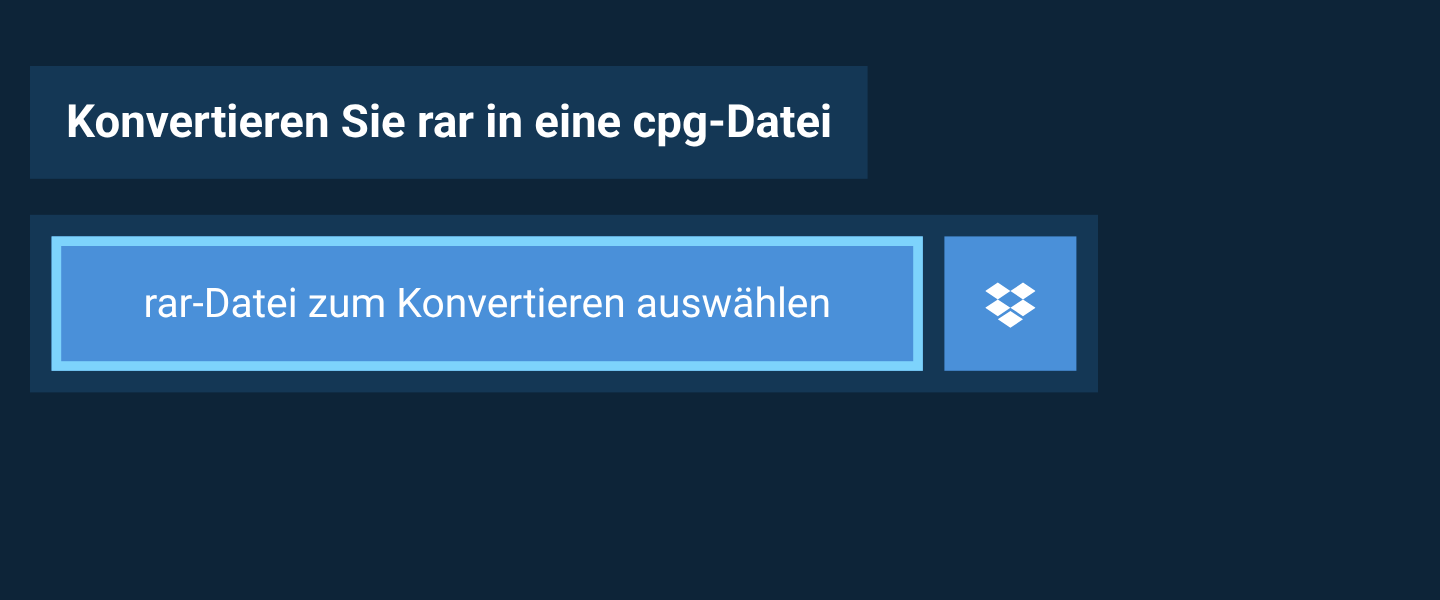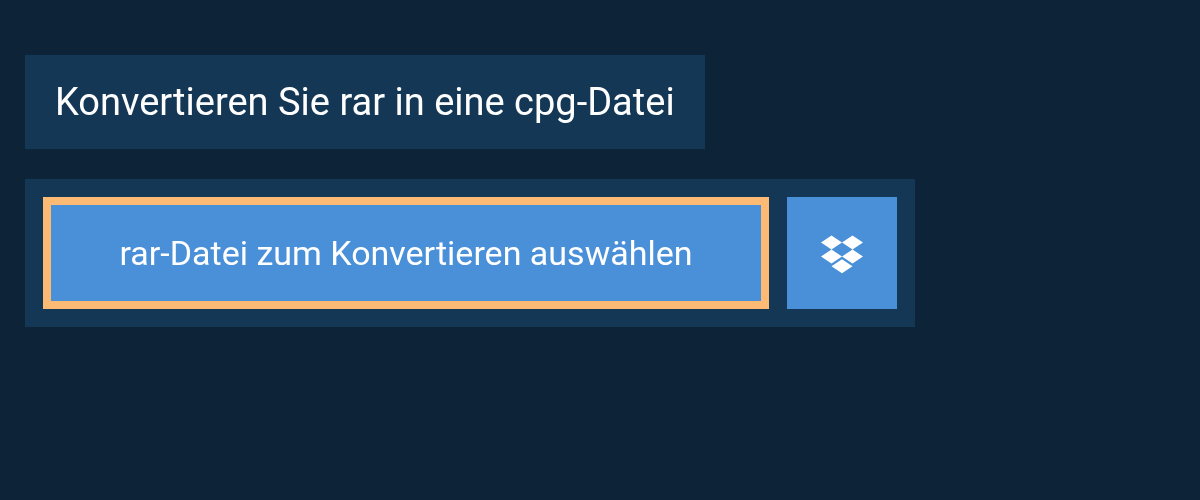--- a/index.html
+++ b/index.html
@@ -17,34 +17,34 @@
     .header-bar {
       background-color: #143755;
       padding: 25px 30px;
       display: inline-block;
       margin-top: 55px;
       margin-left: 25px;
     }
     .header-title {
       color: #ffffff;
       font-size: 38px;
-      font-weight: 400;
+      font-weight: 700;
     }
     .action-panel {
       background-color: #143755;
       margin-top: 30px;
       margin-left: 25px;
       padding: 18px;
       display: flex;
       gap: 18px;
       width: 890px;
     }
     .select-file-button {
       background-color: #4a90d9;
-      border: 8px solid #fdba74;
+      border: 8px solid #7dd3fc;
       color: #ffffff;
       font-size: 34px;
       font-weight: 400;
       padding: 28px 40px;
       cursor: pointer;
       flex: 1;
       text-align: center;
       font-family: inherit;
     }
     .dropbox-button {

